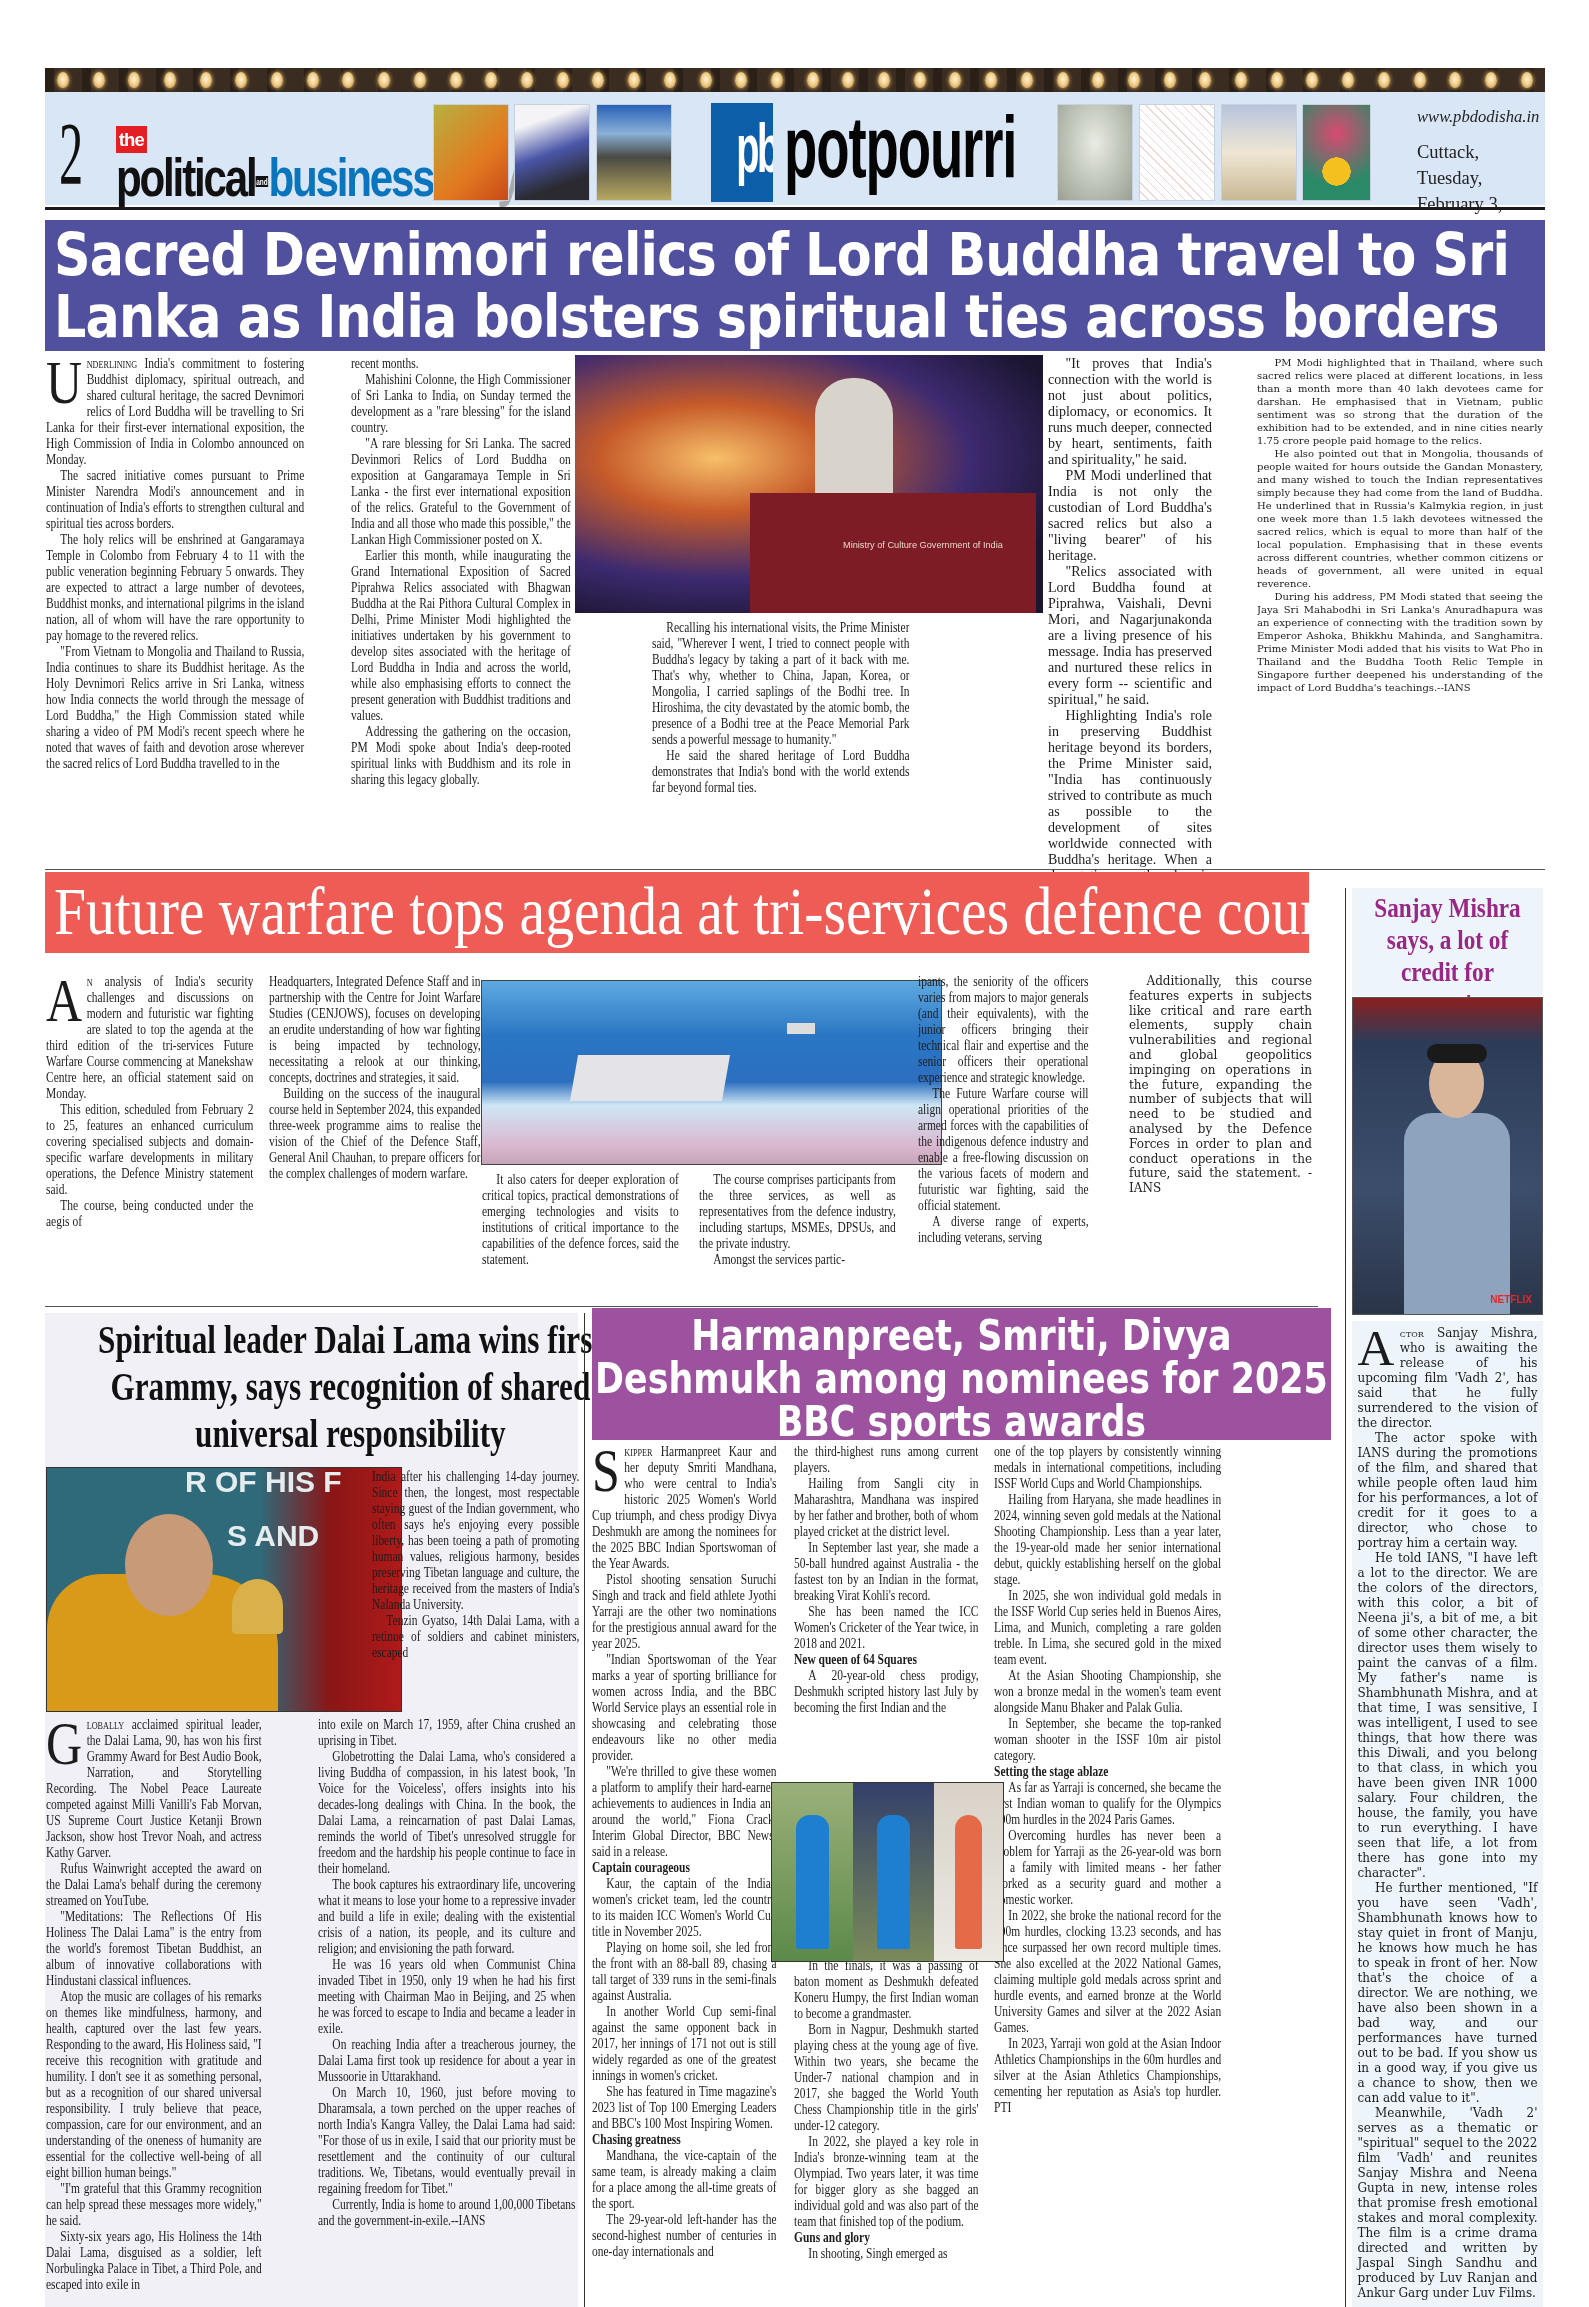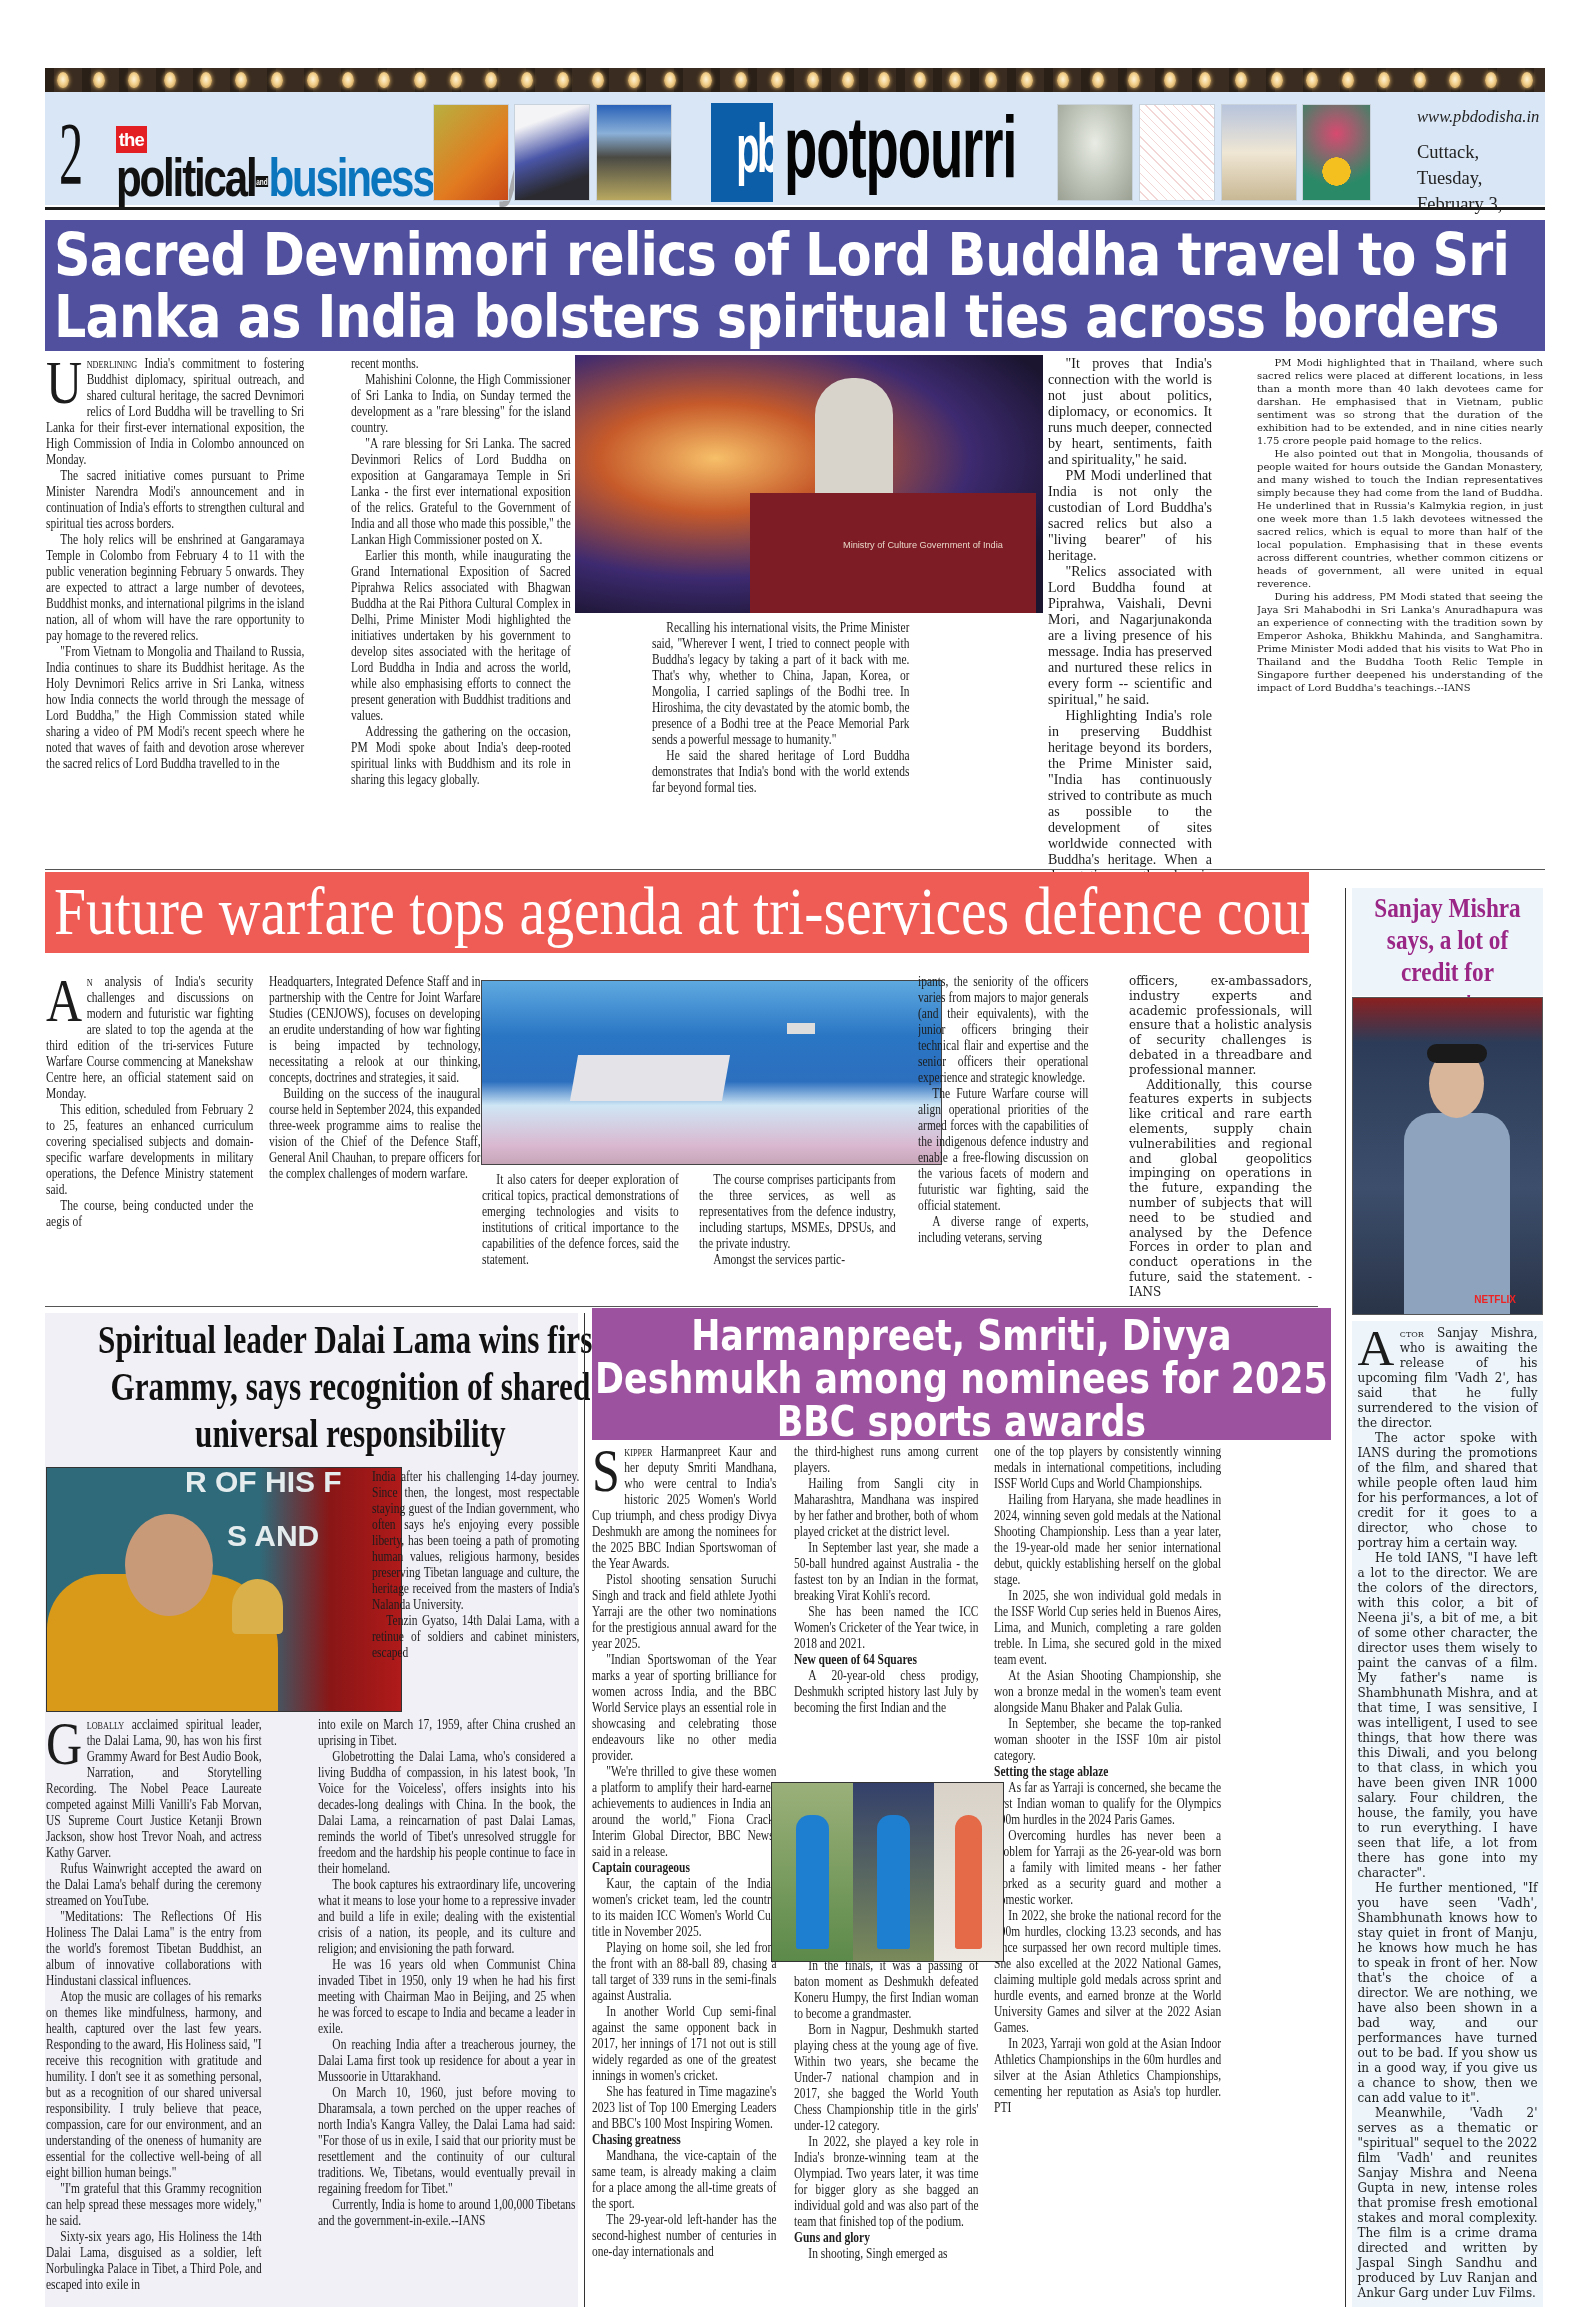--- a/index.html
+++ b/index.html
@@ -68,21 +68,21 @@
   .navy-photo { left: 481px; top: 980px; width: 461px; height: 185px;
     background: linear-gradient(180deg, #5fa9e0 0%, #2a76c4 30%, #2c6fbf 55%, #cfe6f5 68%, #d9b8d0 90%, #c7a5b8 100%); border: 0.9px solid #444; }
   .navy-photo .ship { position: absolute; left: 92px; top: 74px; width: 152px; height: 46px; background: #e4e4e8; transform: skewX(-10deg); }
   .navy-photo .ship2 { position: absolute; left: 305px; top: 42px; width: 28px; height: 11px; background: #ddd; }
 
   .sanjay-photo { left: 1352px; top: 997px; width: 191px; height: 318px;
     background: linear-gradient(180deg, #8a2020 0%, #2c3c58 14%, #3c4e6c 60%, #2a3448 100%); border: 0.9px solid #555; }
   .sanjay-photo .body { position: absolute; left: 51px; top: 115px; width: 106px; height: 203px; background: #8ea4be; border-radius: 28px 28px 0 0; }
   .sanjay-photo .head { position: absolute; left: 76px; top: 51px; width: 55px; height: 69px; background: #d9b59a; border-radius: 50%; }
   .sanjay-photo .band { position: absolute; left: 74px; top: 46px; width: 60px; height: 18.5px; background: #1a1a1a; border-radius: 9.2px; }
-  .sanjay-photo .brand { position: absolute; right: 26px; bottom: 9.2px; color: #e22; font-family: "Liberation Sans", sans-serif; font-weight: 700; font-size: 10px; text-align: center; }
+  .sanjay-photo .brand { position: absolute; right: 10px; bottom: 9.2px; color: #e22; font-family: "Liberation Sans", sans-serif; font-weight: 700; font-size: 10px; text-align: center; }
 
   .dalai-photo { left: 46px; top: 1467px; width: 356px; height: 245px;
     background: linear-gradient(90deg, #2f6a7a 0%, #2f6a7a 60%, #8a1616 80%, #b01a1a 100%); border: 0.9px solid #333; }
   .dalai-photo .robe { position: absolute; left: 0; top: 106px; width: 231px; height: 138px; background: #d99a1a; border-radius: 55px 74px 0 0; }
   .dalai-photo .face { position: absolute; left: 78px; top: 46px; width: 88px; height: 102px; background: #c99a78; border-radius: 50%; }
   .dalai-photo .bgtext { position: absolute; left: 138px; top: -2.8px; color: #e4ecee; font-family: "Liberation Sans", sans-serif; font-weight: 700; font-size: 30px; }
   .dalai-photo .bgtext2 { position: absolute; left: 180px; top: 51px; color: #e4ecee; font-family: "Liberation Sans", sans-serif; font-weight: 700; font-size: 30px; }
   .dalai-photo .relic { position: absolute; left: 185px; top: 111px; width: 51px; height: 55px; background: #d9b04a; border-radius: 50% 50% 4.6px 4.6px; }
 
   .sports-photo { left: 771px; top: 1782px; width: 233px; height: 180px; border: 0.9px solid #333; display: flex; }
@@ -247,21 +247,20 @@
 <div class="col txt cond" style="left:699px;top:1172px;width:240px;height:129px;">
   <p>The course comprises participants from the three services, as well as representatives from the defence industry, including startups, MSMEs, DPSUs, and the private industry.</p>
   <p>Amongst the services partic-</p>
 </div>
 <div class="col txt cond" style="left:918px;top:974px;width:208px;height:328px;">
   <p class="first">ipants, the seniority of the officers varies from majors to major generals (and their equivalents), with the junior officers bringing their technical flair and expertise and the senior officers their operational experience and strategic knowledge.</p>
   <p>The Future Warfare course will align operational priorities of the armed forces with the capabilities of the indigenous defence industry and enable a free-flowing discussion on the various facets of modern and futuristic war fighting, said the official statement.</p>
   <p>A diverse range of experts, including veterans, serving</p>
 </div>
 <div class="col txt" style="left:1129px;top:974px;width:183px;height:328px;font-family:'DejaVu Serif',serif;font-size:12px;line-height:14.8px;">
-  <p class="first">officers, ex-ambassadors, industry experts and academic professionals, will ensure that a holistic analysis of security challenges is debated in a threadbare and professional manner.</p>
   <p>Additionally, this course features experts in subjects like critical and rare earth elements, supply chain vulnerabilities and regional and global geopolitics impinging on operations in the future, expanding the number of subjects that will need to be studied and analysed by the Defence Forces in order to plan and conduct operations in the future, said the statement. -IANS</p>
 </div>
 <div class="hrule" style="left:45px;top:1306px;width:1273px;"></div>
 <div class="vrule" style="left:1345px;top:888px;height:1523px;"></div>
 
 <div class="abs sanjay-head">
     <div class="inner">Sanjay Mishra says, a lot of credit for actor's performance goes to director</div>
   </div>
 <div class="photo sanjay-photo">
   <div class="body"></div>

